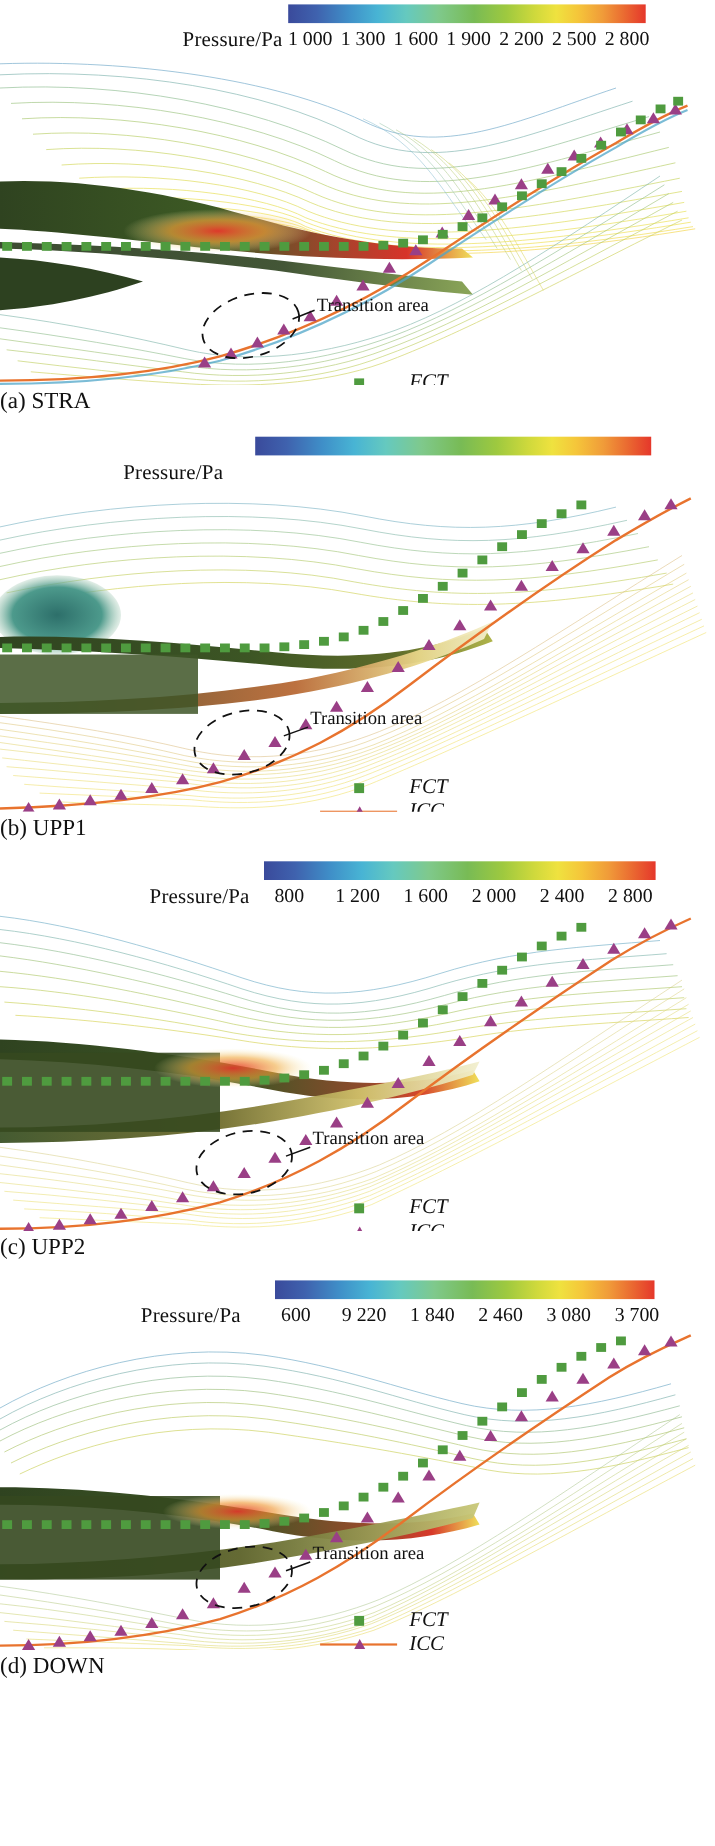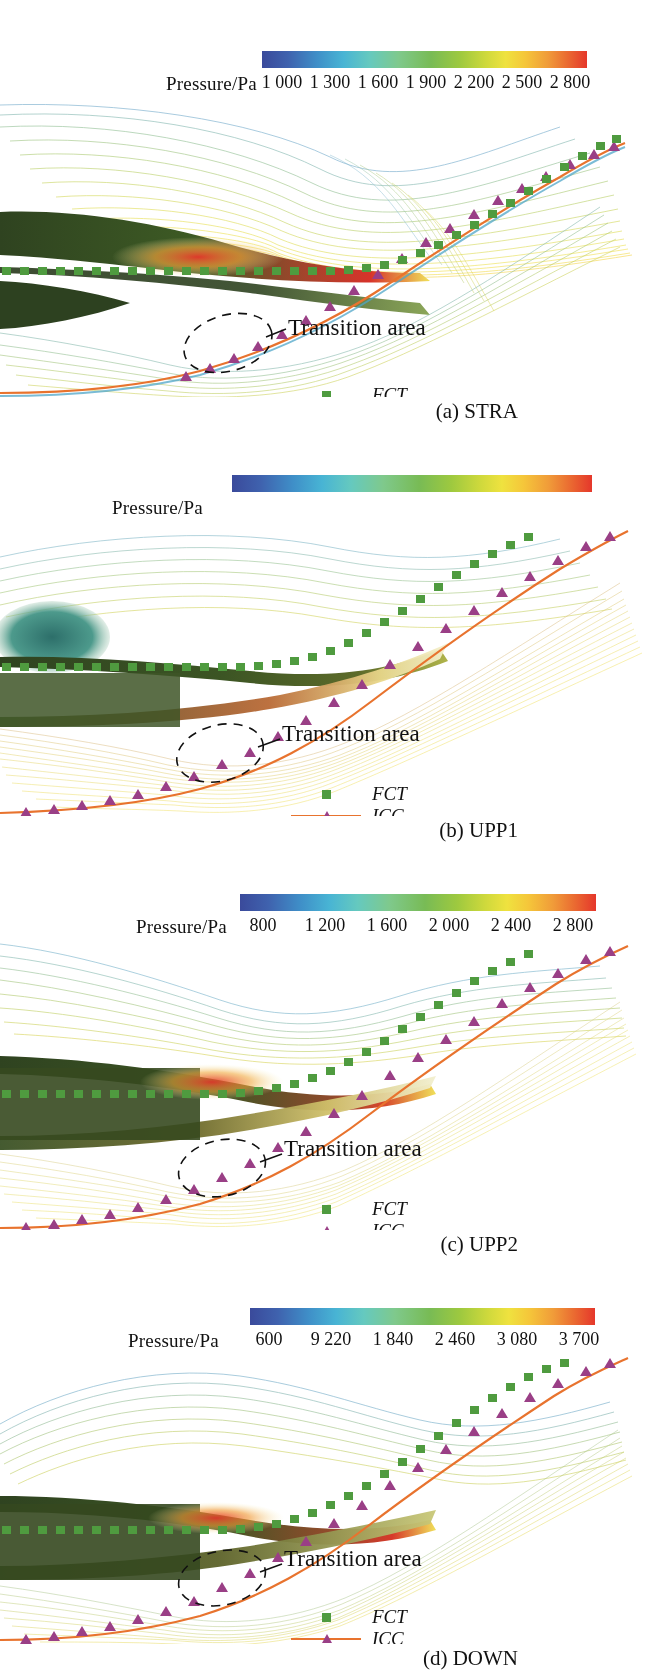--- a/index.html
+++ b/index.html
@@ -4,21 +4,21 @@
 <style>
   html,body{margin:0;padding:0;background:#ffffff;}
   body{
     width:650px;height:1678px;position:relative;overflow:hidden;
     font-family:"Liberation Serif", serif;
     color:#111;
   }
   .panel{position:relative;width:650px;}
 
   
-  .cbar-row{position:relative;height:50px;margin-top:47px;}
+  .cbar-row{position:relative;height:50px;}
   .cbar-label{
     position:absolute;font-size:19px;letter-spacing:.2px;white-space:nowrap;
     bottom:2px;
   }
   .cbar-strip{
     position:absolute;height:17px;top:4px;
     background:linear-gradient(to right,
       #3a4a9b 0%,
       #3f62ae 8%,
       #3f8fc8 17%,
@@ -41,40 +41,40 @@
   .cbar-ticks span{
     font-size:18px;white-space:nowrap;text-align:center;
   }
 
   
   .plot{position:relative;width:650px;overflow:hidden;}
   .plot svg{display:block;}
 
   
   .annot{
-    position:absolute;font-size:23px;white-space:nowrap;font-family:Liberation Serif, serif;
+    position:absolute;font-size:17px;white-space:nowrap;font-family:Liberation Serif, serif;
   }
   .legend{
     position:absolute;font-size:19px;
   }
   .legend-row{display:flex;align-items:center;height:22px;}
   .legend-key{width:72px;display:flex;align-items:center;justify-content:center;}
   .legend-txt{margin-left:10px;font-style:italic;}
   .sq{width:9px;height:9px;background:#4f9b3f;display:block;}
   .lineKey{position:relative;width:70px;height:12px;display:block;}
   .lineKey i{
     position:absolute;left:0;top:5px;width:70px;height:2px;background:#e8732e;display:block;
   }
   .lineKey u{
     position:absolute;left:31px;top:1px;width:0;height:0;display:block;
     border-left:5px solid transparent;border-right:5px solid transparent;
     border-bottom:9px solid #9a3f86;
   }
   .caption{
-    width:518px;text-align:right;font-size:21px;padding-top:2px;
+    width:518px;text-align:left;font-size:21px;padding-top:2px;
   }
 </style>
 </head>
 <body>
 
 <div class="panel">
   <div class="cbar-row">
     <div class="cbar-label" style="left:166px;">Pressure/Pa</div>
     <div class="cbar-strip" style="left:262px;width:325px;"></div>
     <div class="cbar-ticks" style="left:258px;width:338px;">

